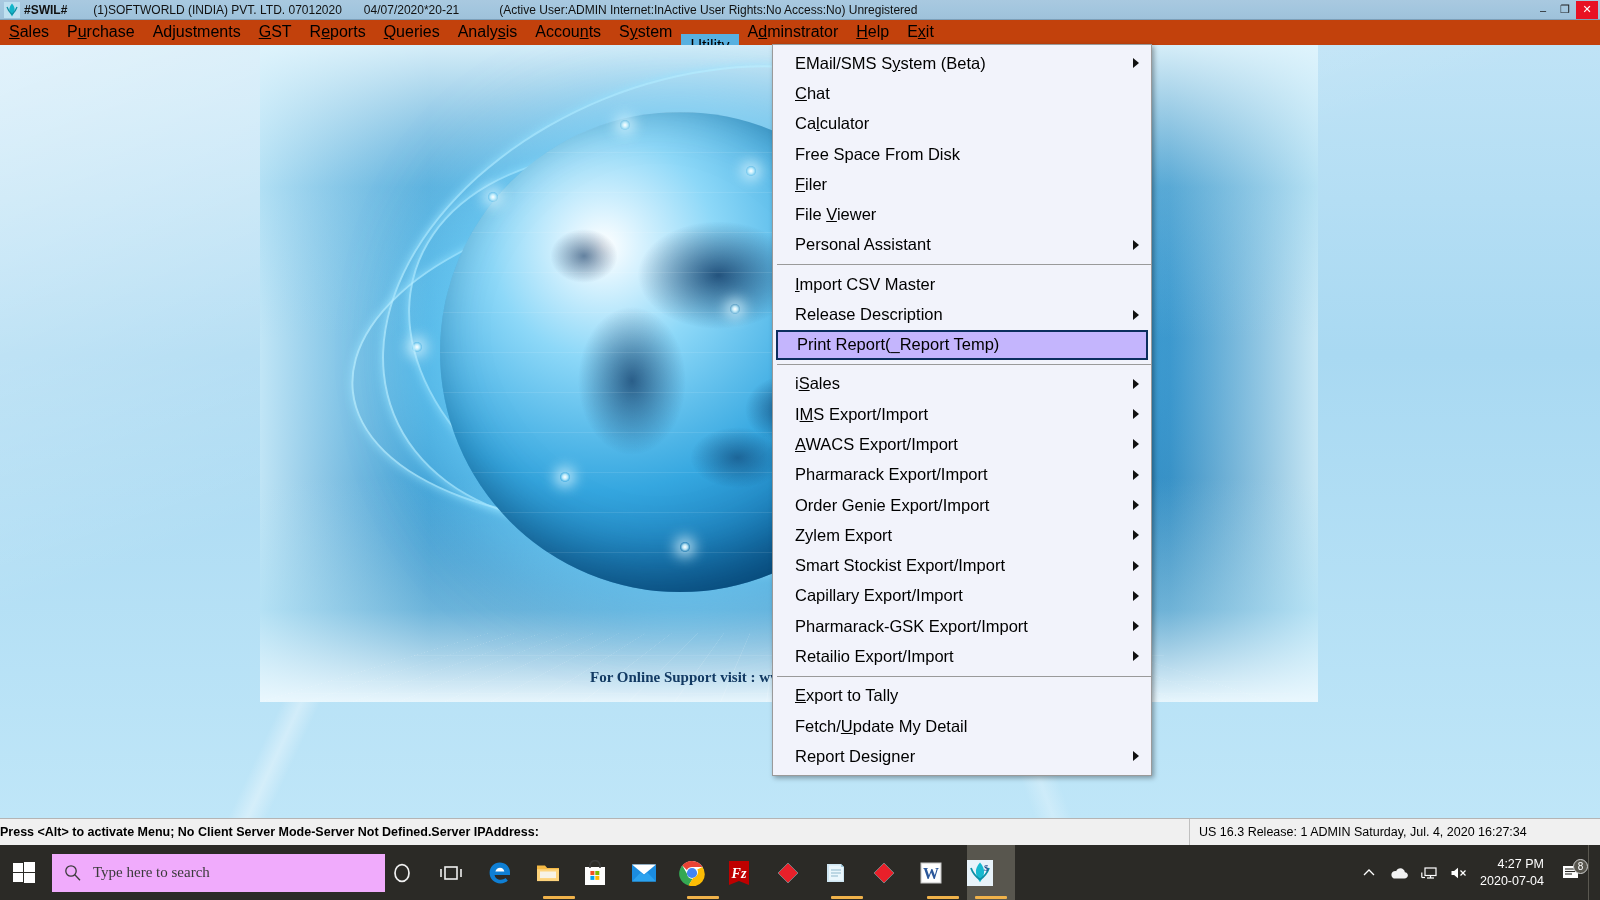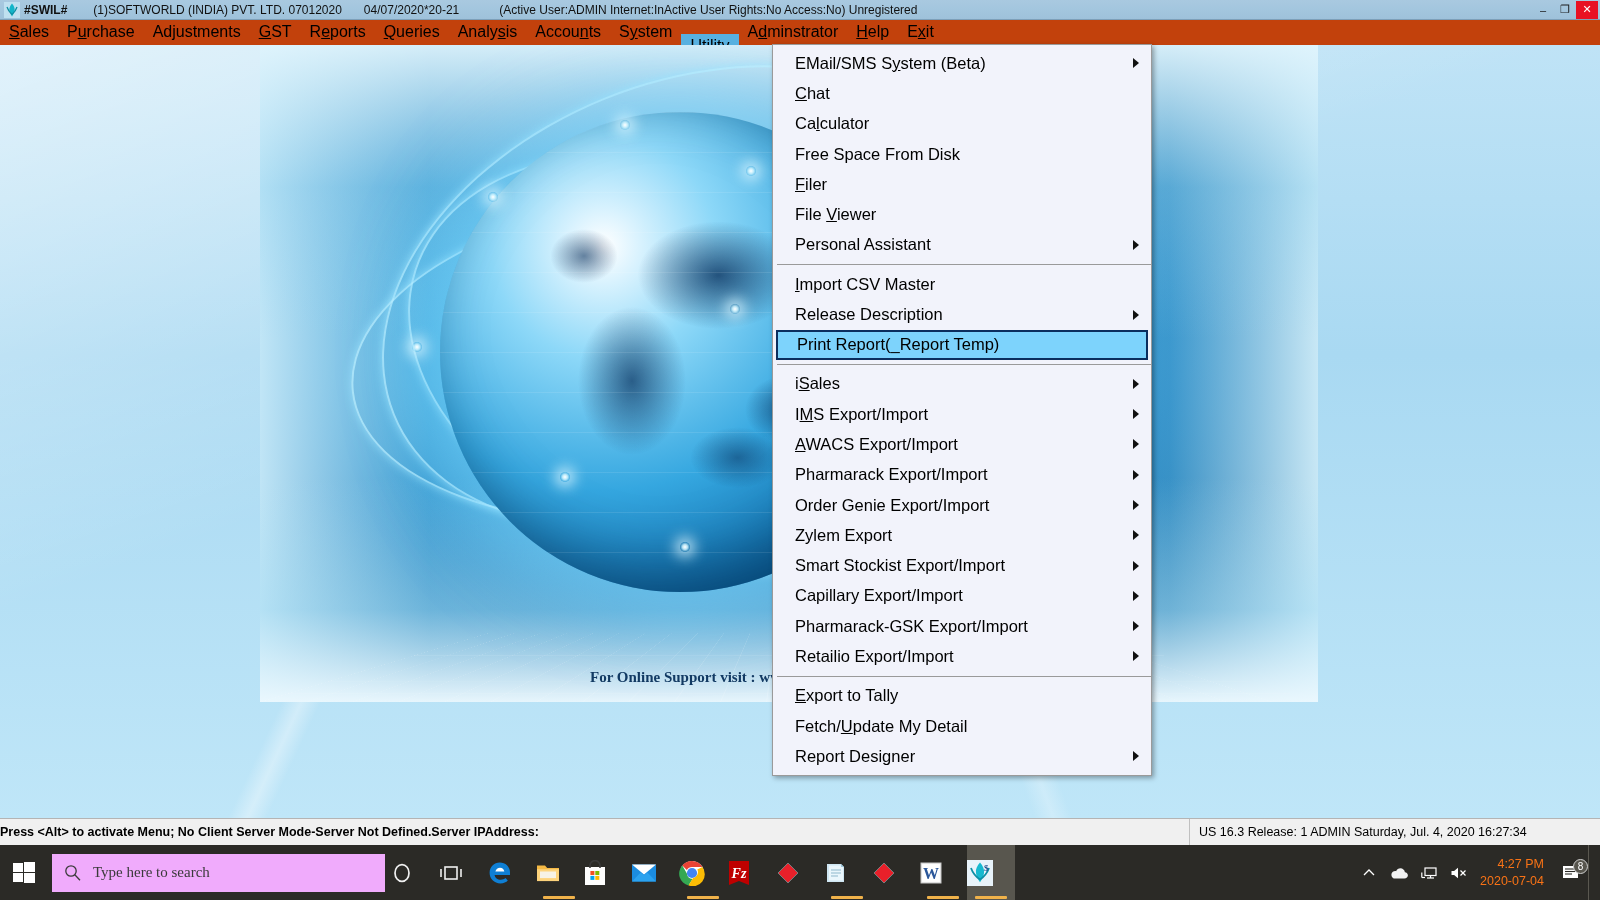--- a/index.html
+++ b/index.html
@@ -220,21 +220,21 @@
     background: #f2f3fb;
   }
   .mitem {
     position: relative;
     height: 30.3px;
     display: flex; align-items: center;
     padding-left: 22px; padding-right: 26px;
     white-space: nowrap; cursor: default;
   }
   .mitem.selected {
-    background: #7dd3fc;
+    background: #c4b5fd;
     border-top: 2px solid #0b2e5e;
     border-bottom: 2px solid #0b2e5e;
     border-left: 2px solid #0b2e5e;
     border-right: 2px solid #0b2e5e;
     margin: 0 3px;
     height: 30px;
     padding-left: 19px;
   }
   .msep {
     height: 1px; background: #9a9a9a;
@@ -305,21 +305,21 @@
     height: 3px; background: #f0b24a; border-radius: 1px;
   }
   .app-btn.active { background: #58564e; }
   .tray {
     margin-left: auto; display:flex; align-items:center; height:55px;
     color: #fff; padding-right: 6px;
   }
   .tray-ico { width: 30px; display:flex; align-items:center; justify-content:center; }
   .clock {
     text-align: right; font-size: 12.5px; line-height: 17px;
-    color: #f97316; margin: 0 10px 0 6px; white-space: nowrap;
+    color: #ffffff; margin: 0 10px 0 6px; white-space: nowrap;
   }
   .notif { position: relative; width: 34px; display:flex; align-items:center; justify-content:center; }
   .notif-badge {
     position:absolute; right: 0px; bottom: 8px;
     min-width: 15px; height: 15px; border-radius: 50%;
     background: #58564e; color: #fff; font-size: 10px;
     display:flex; align-items:center; justify-content:center;
     border: 1px solid #d0d0d0;
   }
   .show-desktop { width: 6px; height: 55px; border-left: 1px solid #5a5850; }

